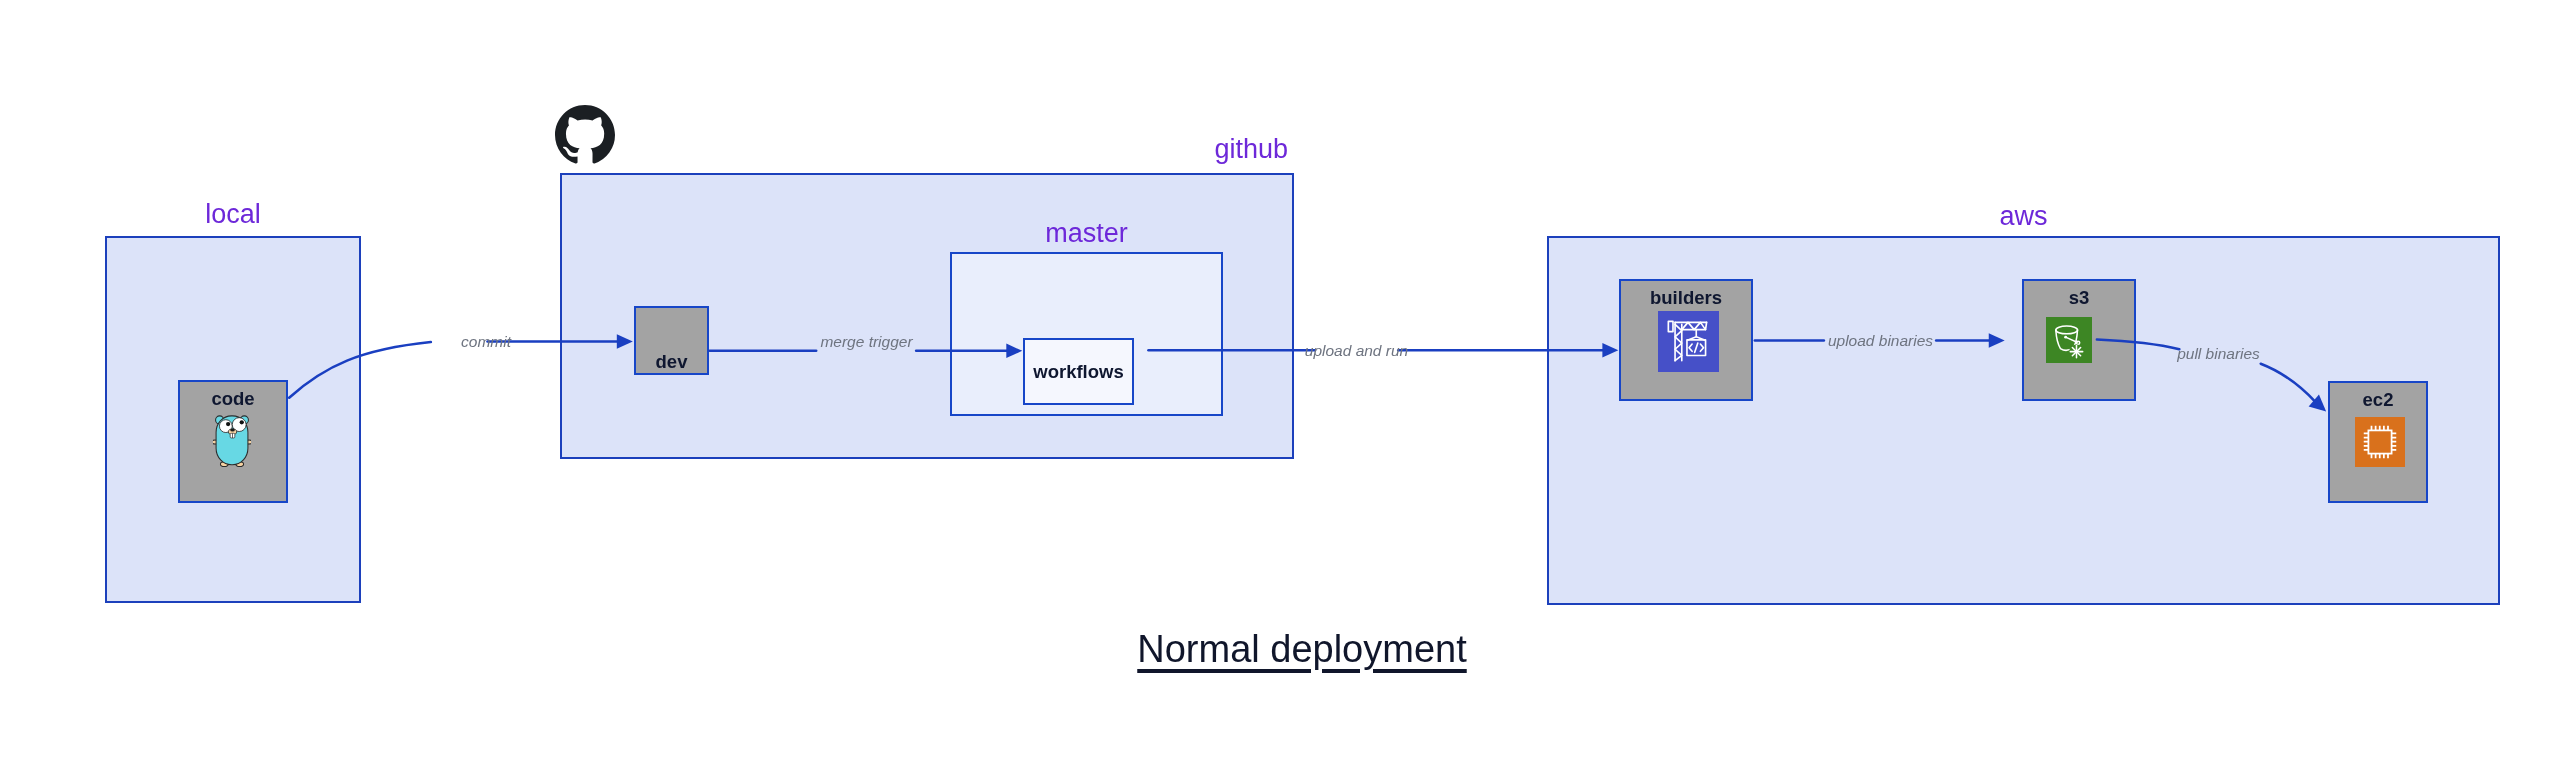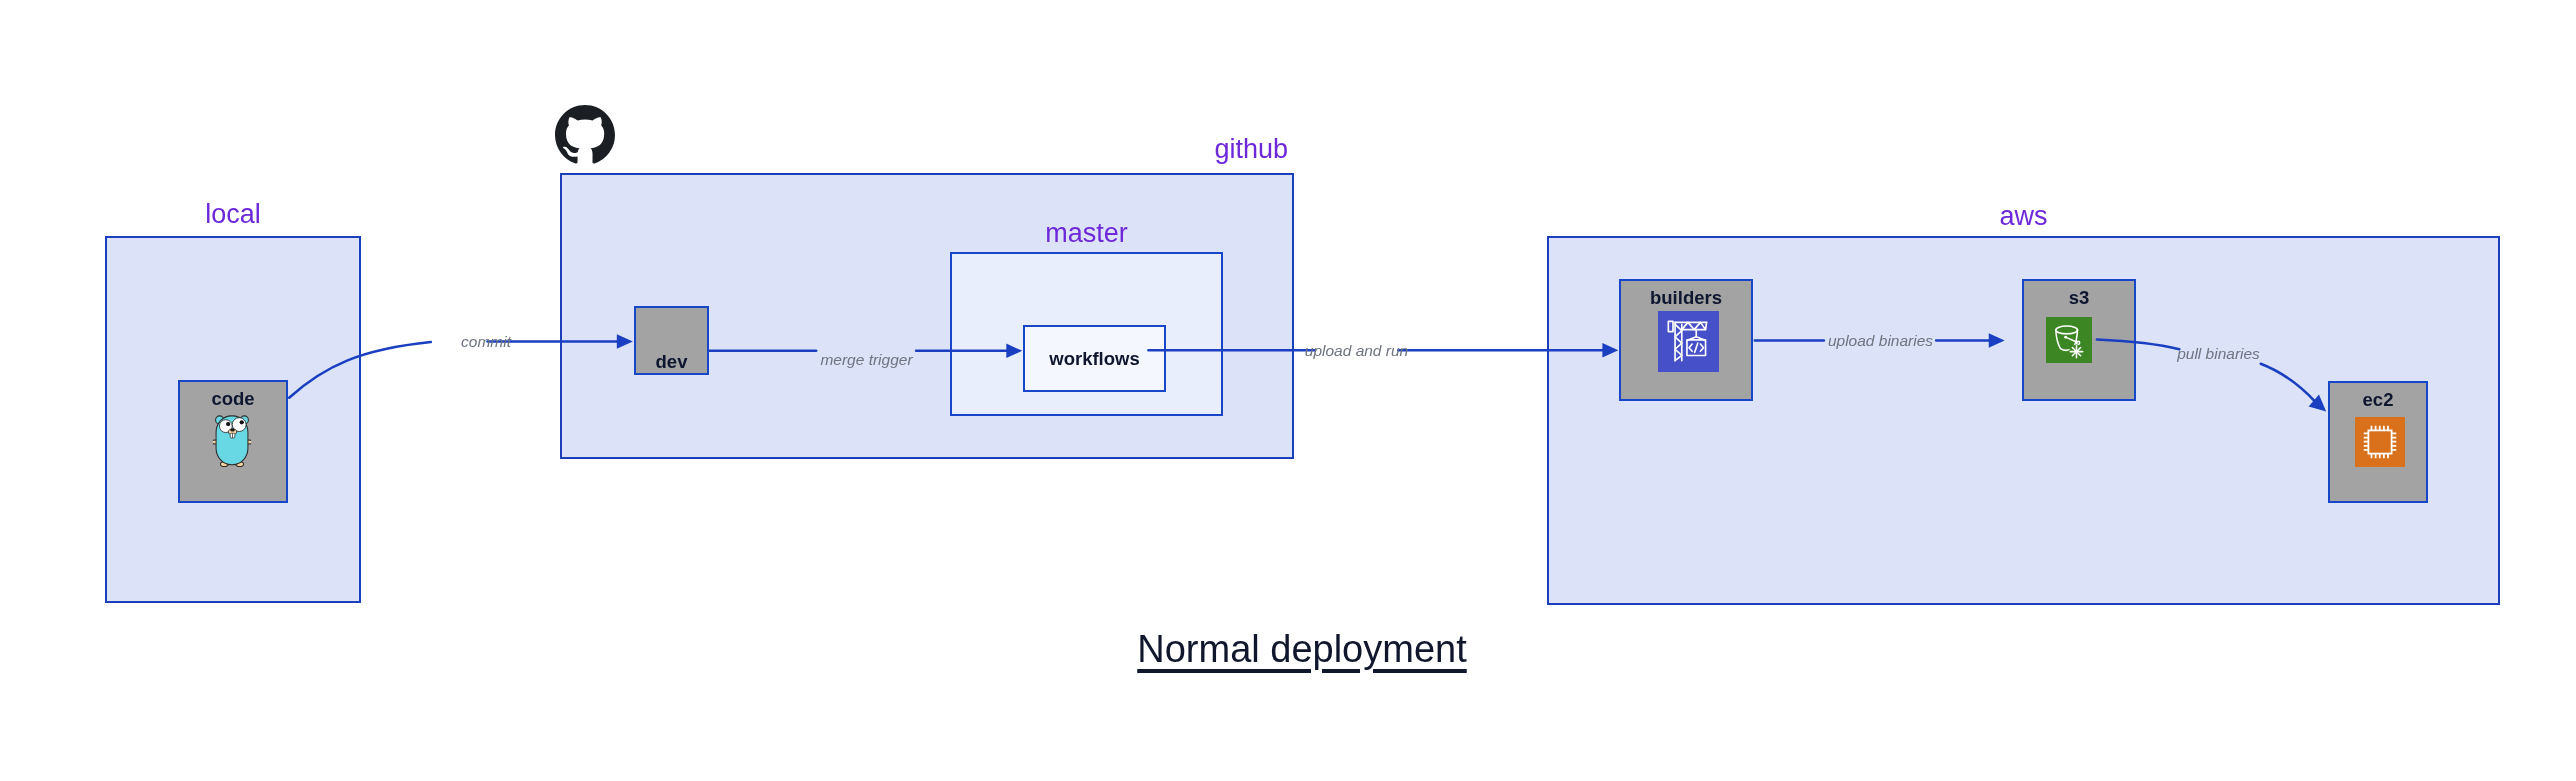--- a/index.html
+++ b/index.html
@@ -71,21 +71,21 @@
         <rect x="33.5" y="39" width="9" height="9" rx="2" fill="#ffffff" stroke-width="1.4"></rect>
         <line x1="38" y1="39" x2="38" y2="48" stroke-width="1.4"></line>
       </g>
     </svg>
   </div>
 
   <div class="abs node dev" style="left:634px;top:306px;width:75px;height:69px;">
     <span class="node-label">dev</span>
   </div>
 
-  <div class="abs node workflows" style="left:1023px;top:325px;width:143px;height:67px;">
+  <div class="abs node workflows" style="left:1023px;top:338px;width:111px;height:67px;">
     <span class="node-label">workflows</span>
   </div>
 
   <div class="abs node" style="left:1619px;top:279px;width:134px;height:122px;">
     <span class="node-label top-label">builders</span>
     <svg class="abs" style="left:37px;top:30px;" width="61" height="61" viewBox="0 0 118 118">
       <rect x="0" y="0" width="118" height="118" fill="#4650c8"></rect>
       <g stroke="#ffffff" stroke-width="3.2" fill="none" stroke-linecap="round" stroke-linejoin="round">
         <rect x="20" y="20" width="9" height="20"></rect>
         <path d="M33,22 V96 M46,26 V96"></path>
@@ -159,21 +159,21 @@
     <g fill="#1a3fc1" stroke="none">
       <polygon points="1228,663 1197,649 1197,677"></polygon>
       <polygon points="1984,681 1953,667 1953,695"></polygon>
       <polygon points="3141,680 3110,666 3110,694"></polygon>
       <polygon points="3891,661 3860,647 3860,675"></polygon>
       <polygon points="4515,799 4481,789 4501,766"></polygon>
     </g>
   </svg>
 
   <div class="abs edge-label" style="left:408px;top:330px;width:103px;text-align:right;">commit</div>
-  <div class="abs edge-label" style="left:789px;top:348px;width:155px;font-style:italic;">merge trigger</div>
+  <div class="abs edge-label" style="left:789px;top:330px;width:155px;font-style:italic;">merge trigger</div>
   <div class="abs edge-label" style="left:1279px;top:339px;width:155px;">upload and run</div>
   <div class="abs edge-label" style="left:1803px;top:329px;width:155px;">upload binaries</div>
   <div class="abs edge-label" style="left:2141px;top:342px;width:155px;">pull binaries</div>
 
   <div class="abs title center" style="left:993px;top:628px;width:618px;">Normal deployment</div>
 
 </div>
 
 
 </body></html>

